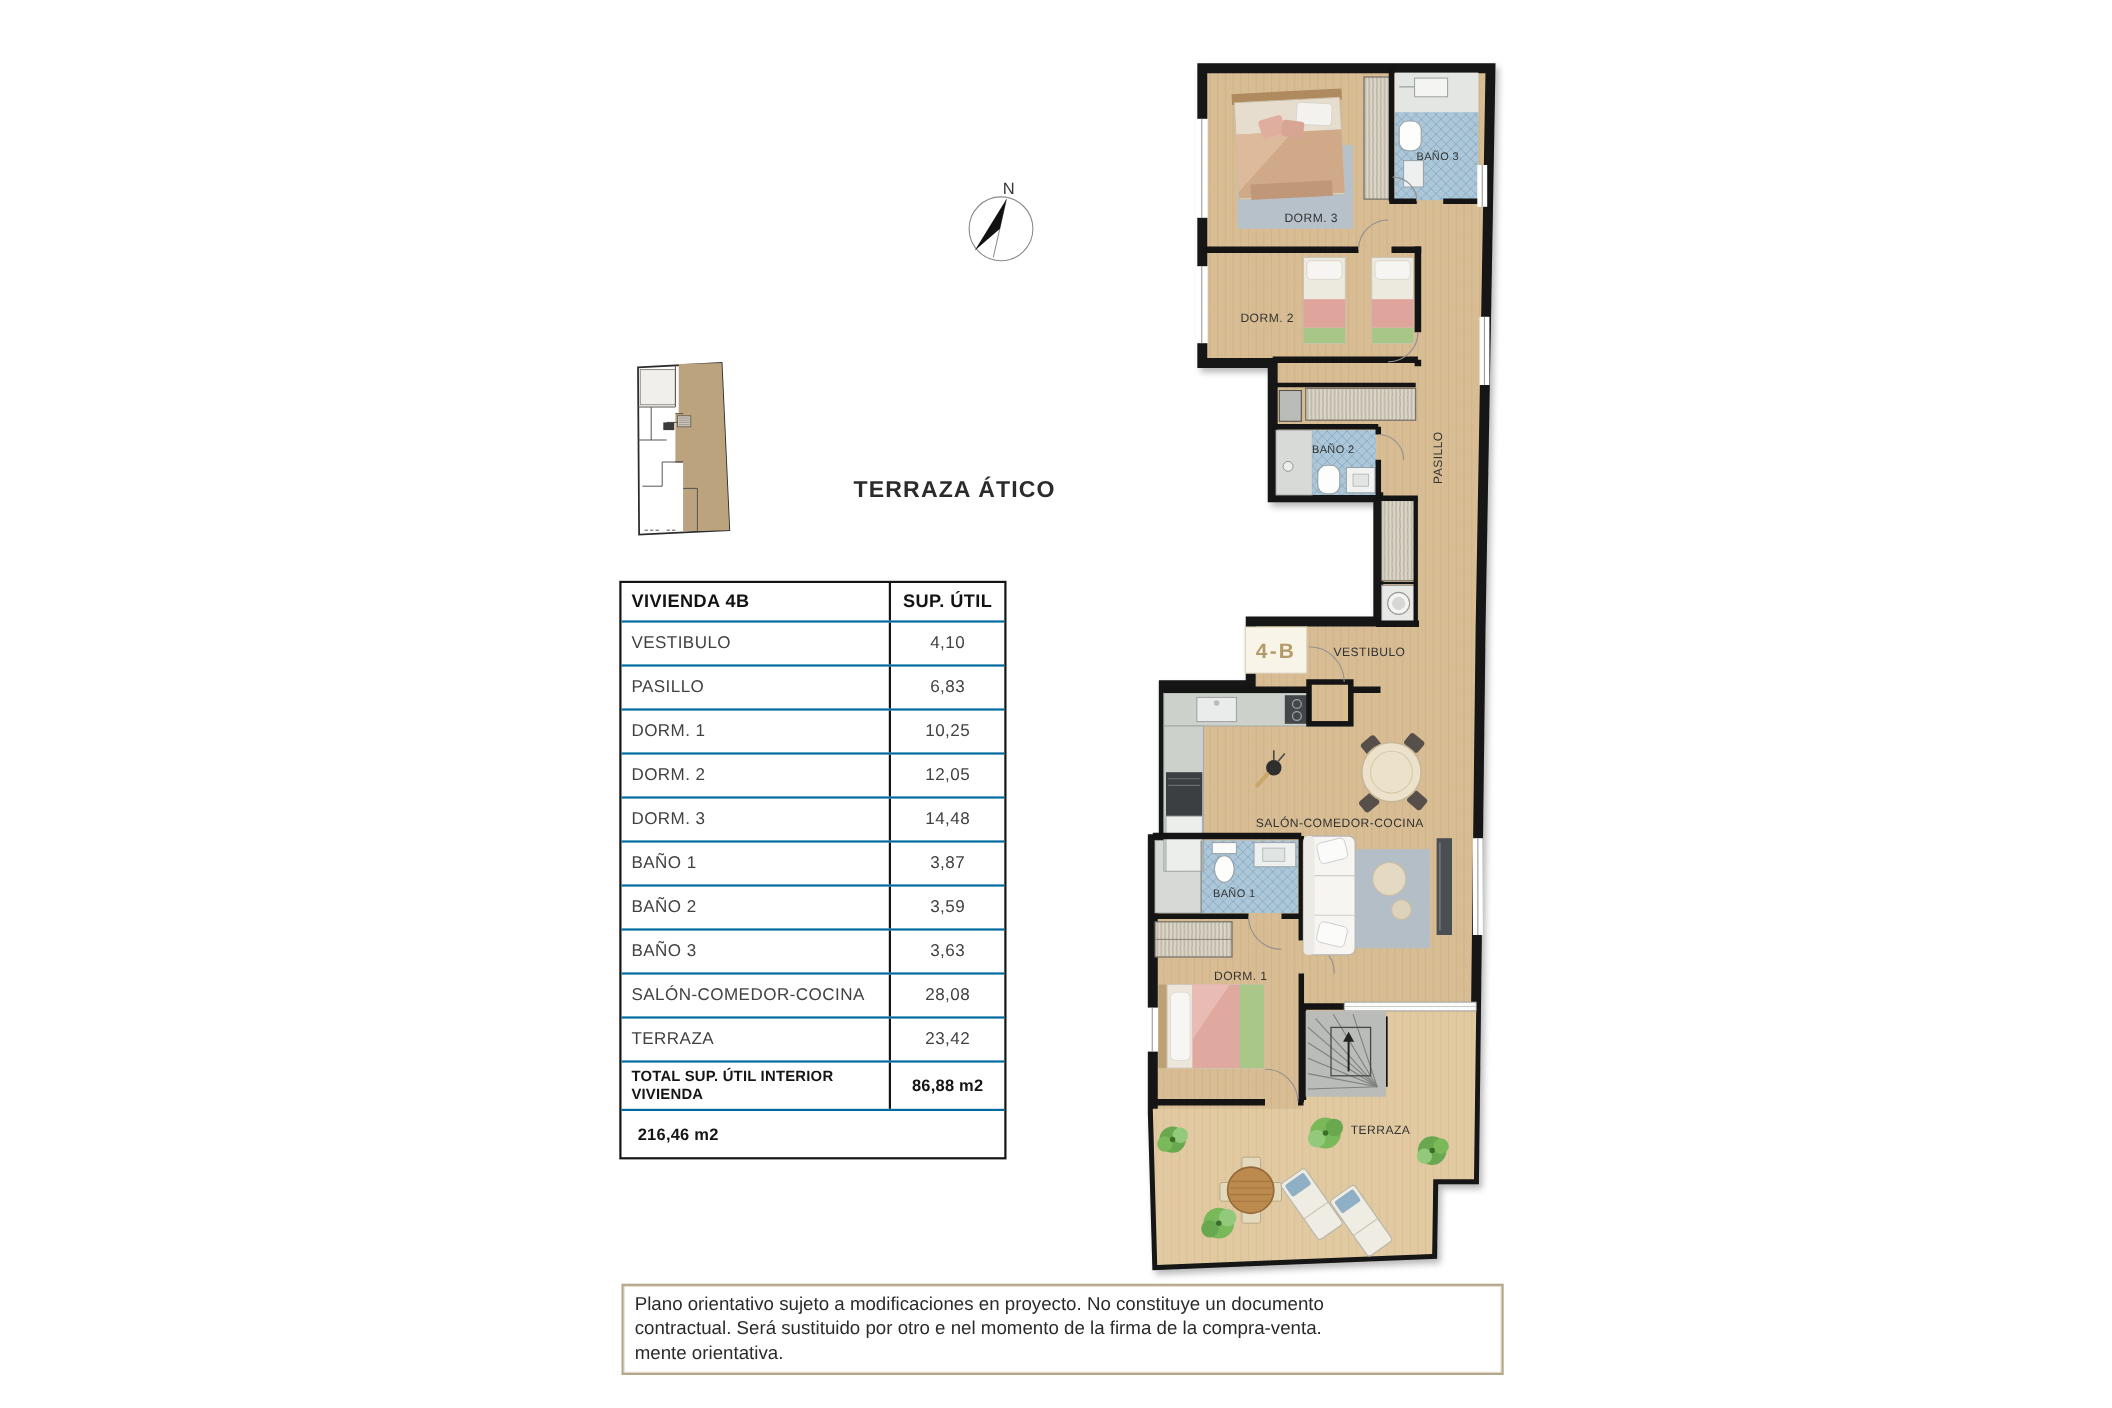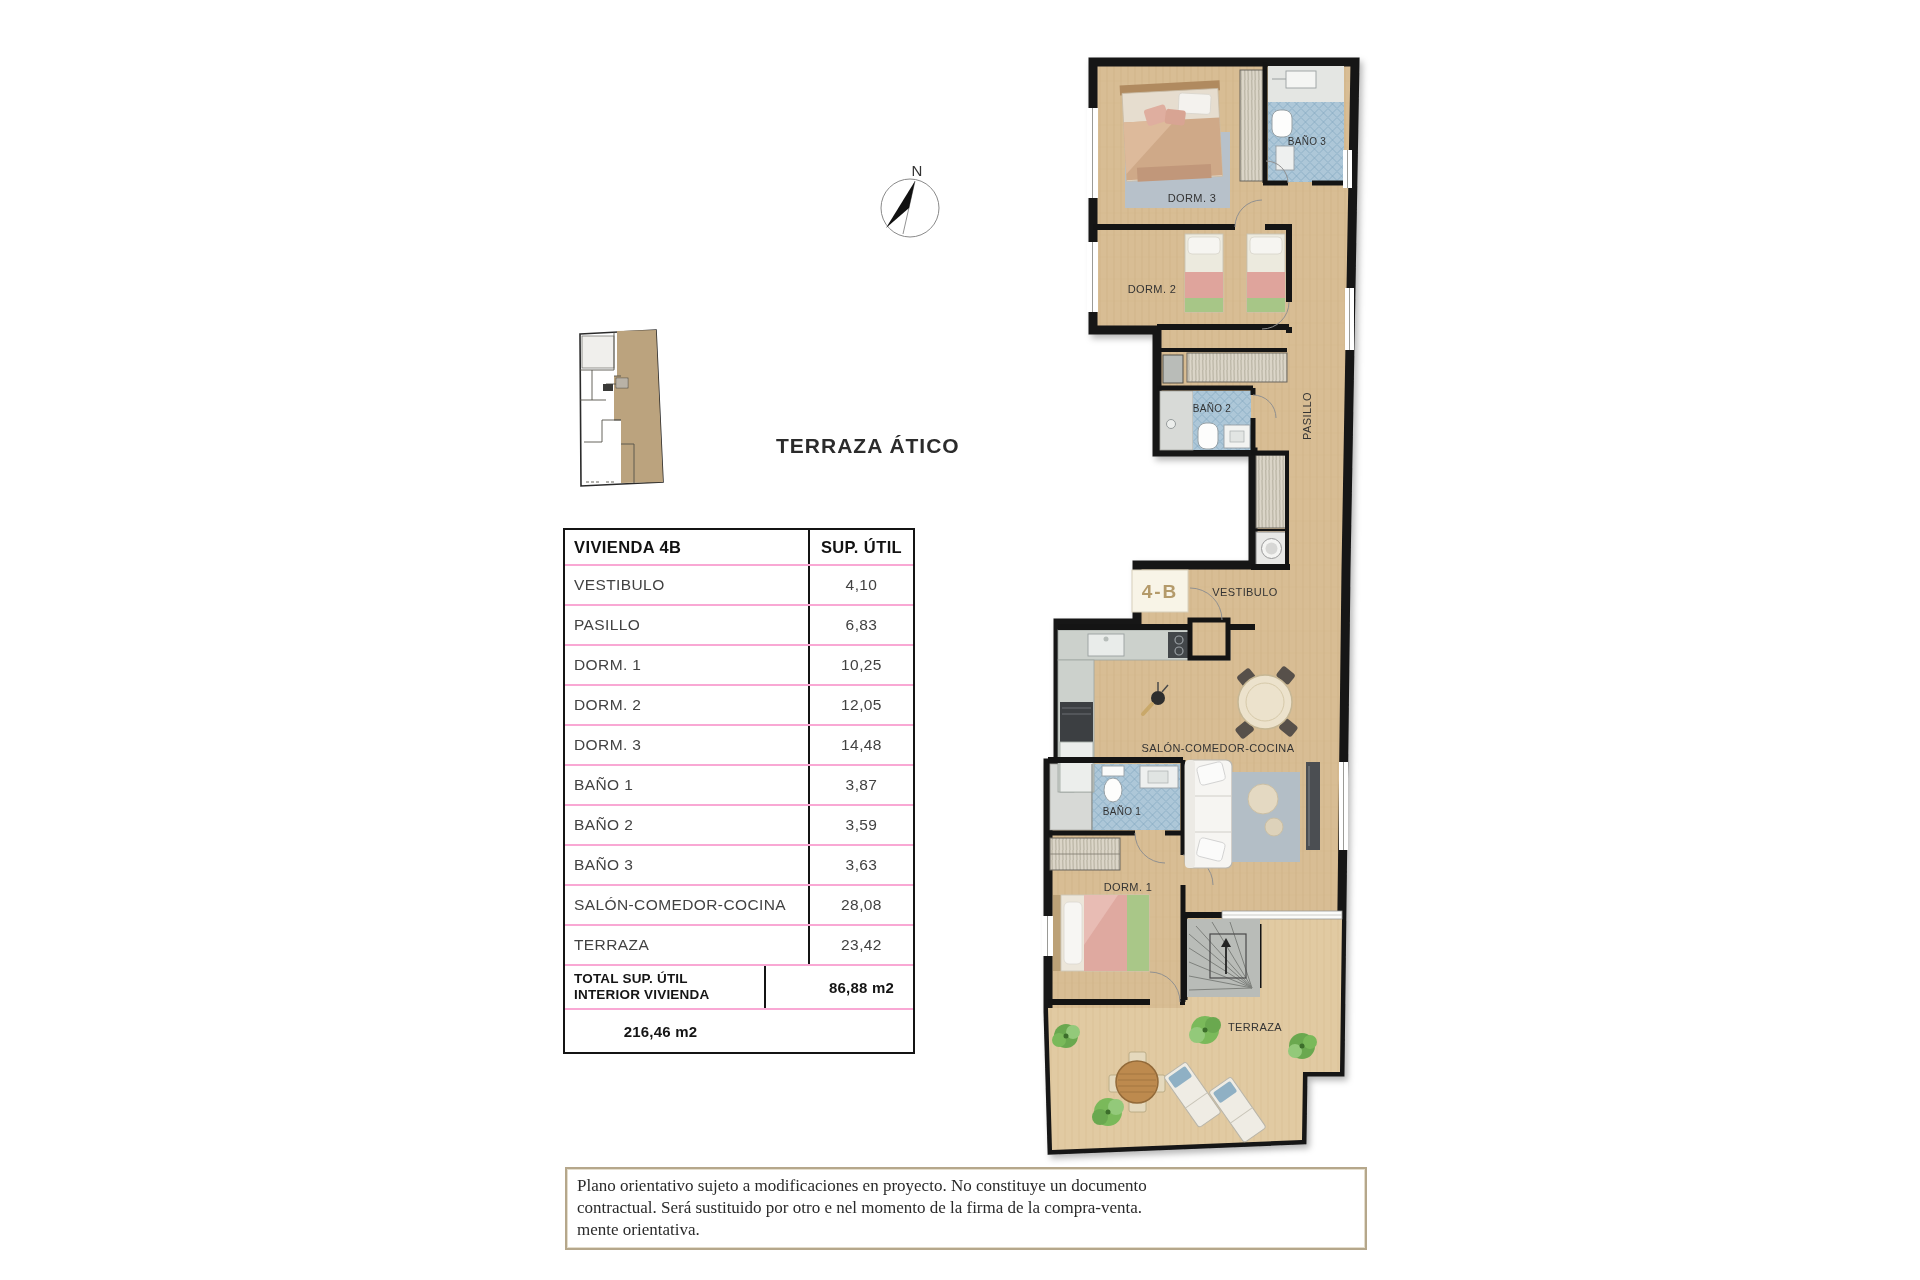--- a/index.html
+++ b/index.html
@@ -5,33 +5,33 @@
   html,body{margin:0;padding:0;background:#ffffff;}
   .canvas{position:relative;width:1920px;height:1280px;background:#ffffff;overflow:hidden;
           font-family:"Liberation Sans",sans-serif;color:#222;}
   .abs{position:absolute;}
 
   
   .sheet-title{left:776px;top:434px;font-size:21px;font-weight:bold;letter-spacing:1px;color:#2b2b2b;}
 
   
   .areas-table{left:563px;top:528px;width:348px;border:2px solid #141414;background:#fff;}
-  .t-row{display:flex;border-bottom:2px solid #f9a8d4;}
+  .t-row{display:flex;border-bottom:2px solid #0369a1;}
   .t-row:last-child{border-bottom:none;}
   .t-label{flex:1;display:flex;align-items:center;padding-left:9px;border-right:2px solid #141414;}
   .t-value{width:103px;display:flex;align-items:center;justify-content:center;text-align:left;}
   .t-head{height:34px;font-size:16.5px;font-weight:bold;color:#121212;letter-spacing:.4px;}
   .t-data{height:38px;font-size:15.5px;color:#424242;letter-spacing:.4px;}
   .t-total{height:42px;font-size:13.5px;font-weight:bold;color:#151515;letter-spacing:.2px;}
   .t-total .t-label{line-height:1.15;padding-right:7px;}
-  .t-total .t-value{font-size:15px;margin-left:44px;}
+  .t-total .t-value{font-size:15px;}
 
   
   .disclaimer{left:565px;top:1167px;width:778px;border:2px solid #b5a78b;box-shadow:0 0 0 1px #e4ddcc inset;
-              padding:6px 10px 8px 10px;font-size:17px;line-height:1.28;color:#2a2a2a;background:#fff;font-family:Liberation Serif, serif;}
+              padding:6px 10px 8px 10px;font-size:17px;line-height:1.28;color:#2a2a2a;background:#fff;}
 
   svg text{font-family:"Liberation Sans",sans-serif;}
   .room-lbl{fill:#333;font-size:11px;letter-spacing:.4px;}
   .room-lbl-sm{fill:#333;font-size:10px;letter-spacing:.3px;}
 </style>
 </head>
 <body>
 
 <div class="canvas">
 

